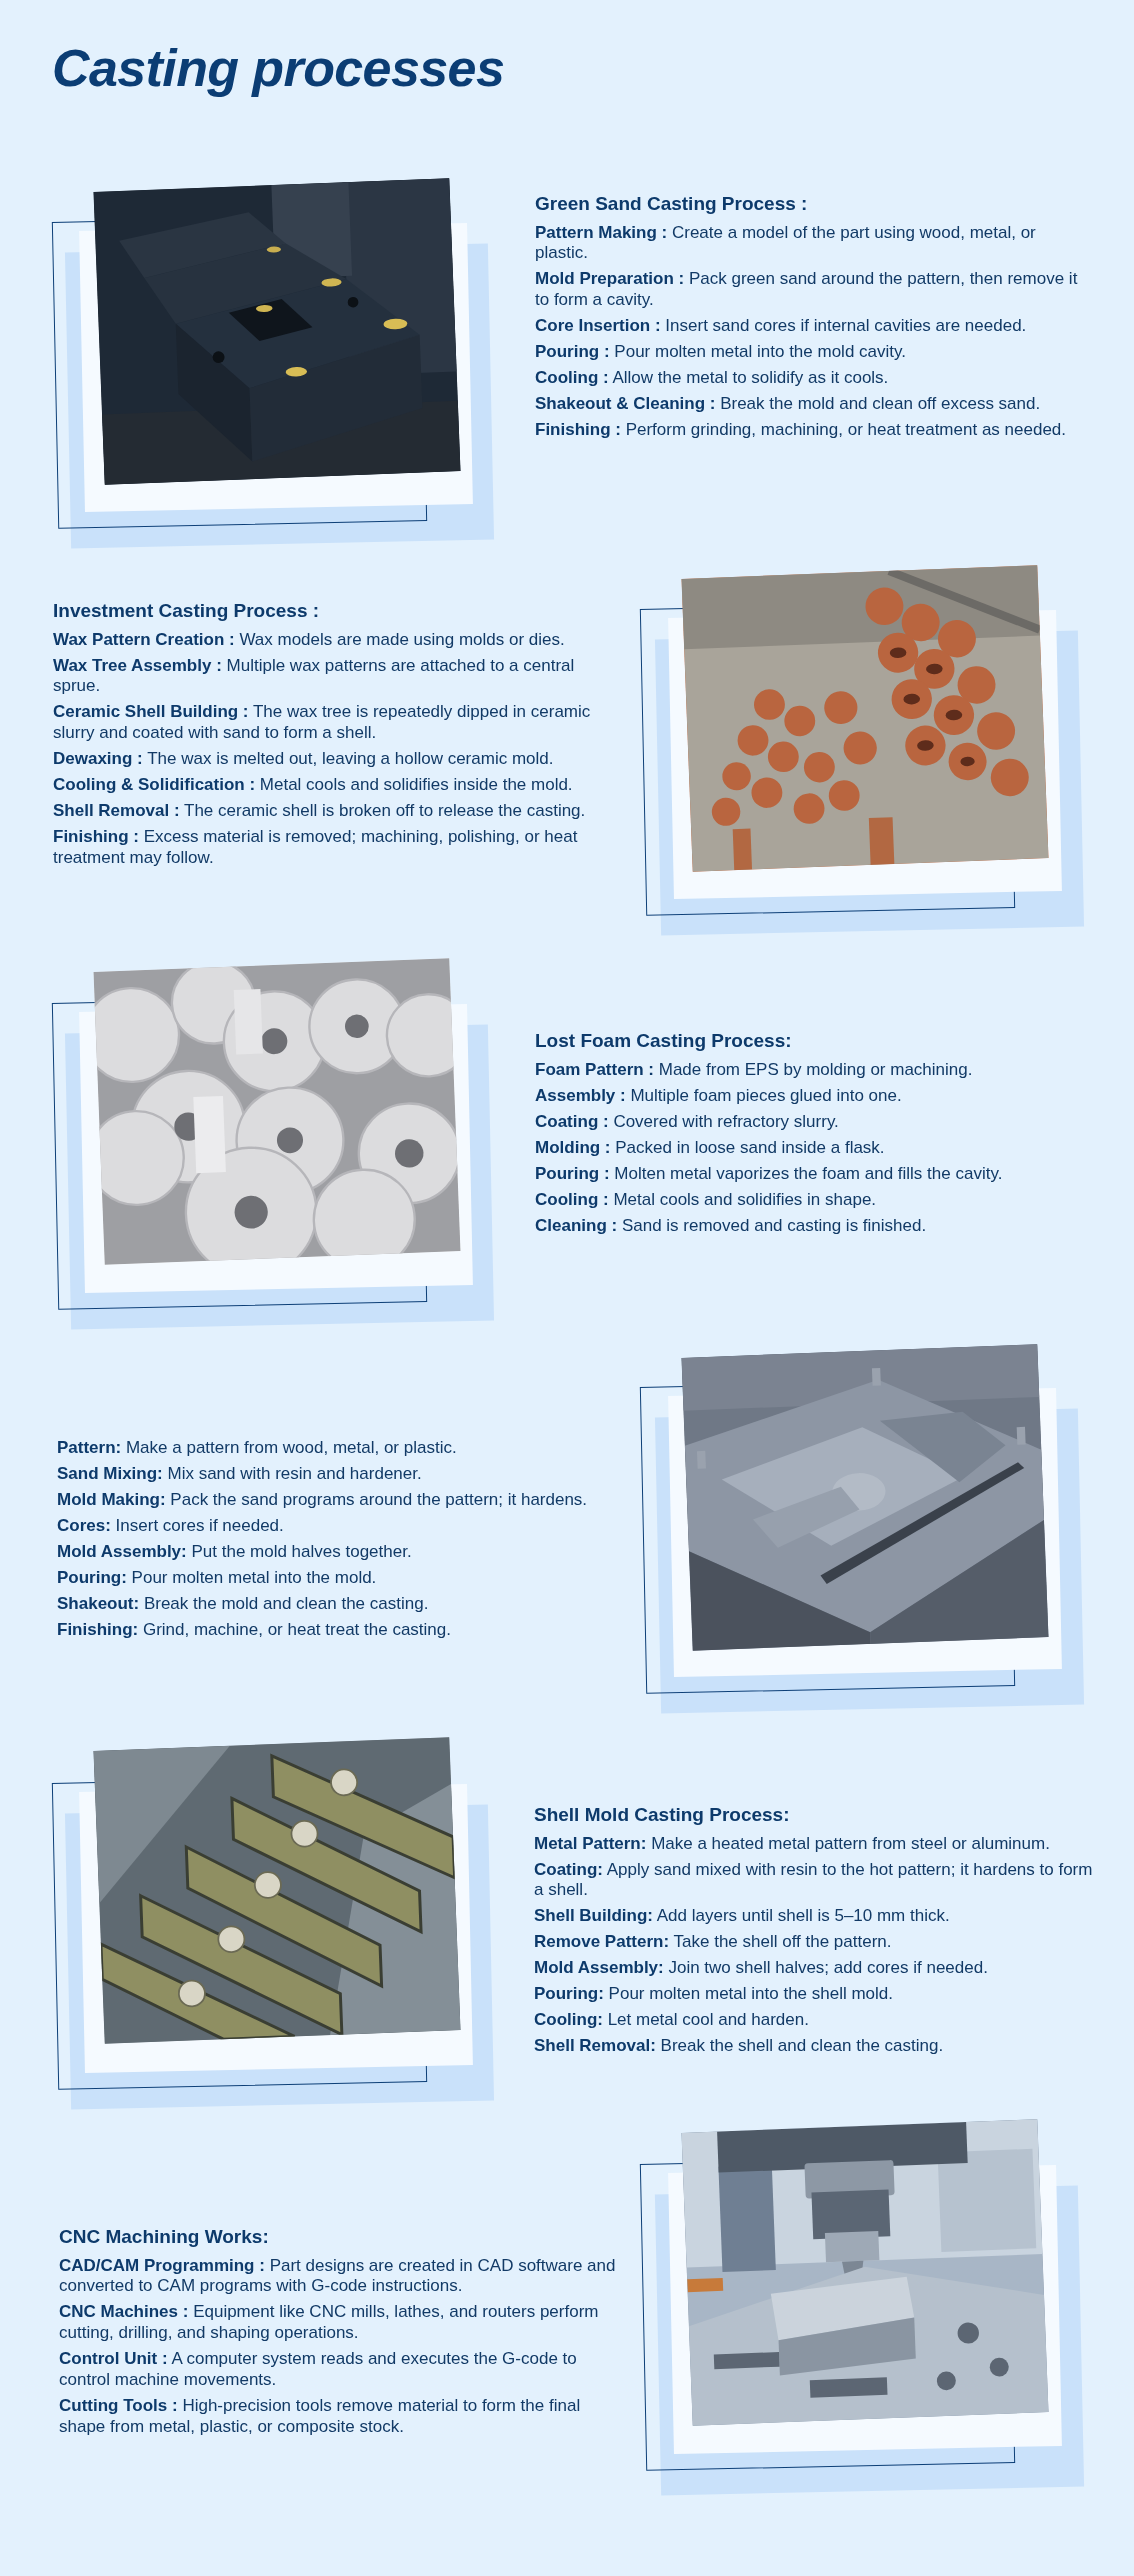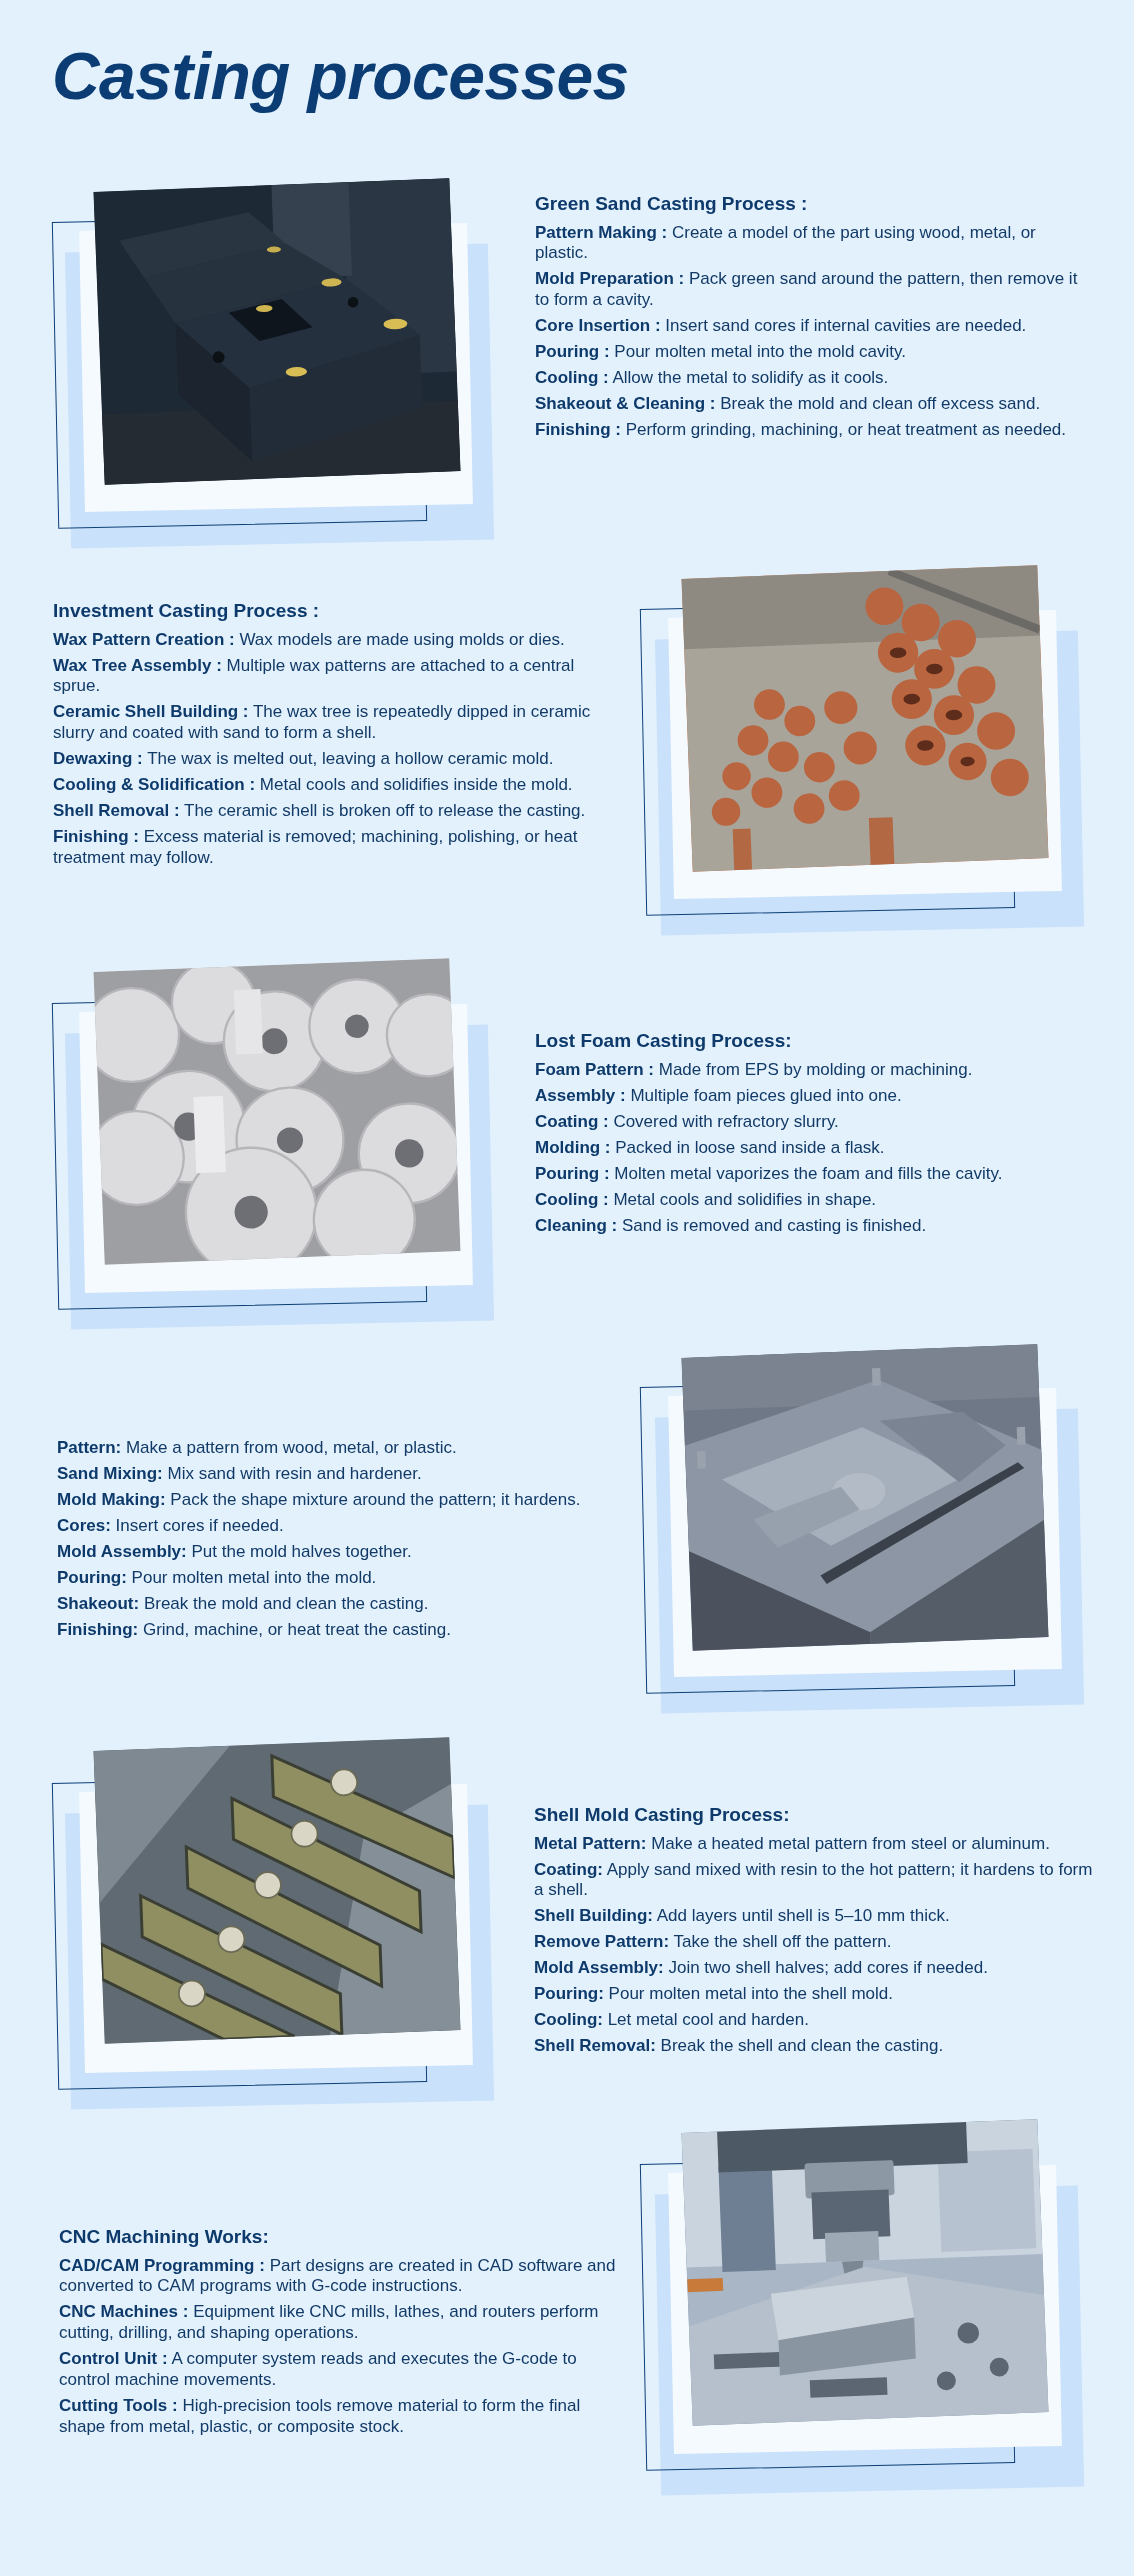--- a/index.html
+++ b/index.html
@@ -8,21 +8,21 @@
     background: #e3f1fd;
     font-family: "Liberation Sans", sans-serif;
     color: #0d3a6b;
     position: relative;
     overflow: hidden;
   }
   .page-title {
     position: absolute;
     left: 52px;
     top: 37px;
-    font-size: 66px;
+    font-size: 52px;
     font-weight: 700;
     font-style: italic;
     color: #0b3d74;
     letter-spacing: -0.6px;
     line-height: 1.2;
   }
   .section { position: absolute; left: 0; width: 995px; }
   .figure { position: absolute; width: 426px; height: 378px; }
   .figure .shadow-card {
     position: absolute;
@@ -213,21 +213,21 @@
     <p class="step"><b>Pouring :</b><span> Molten metal vaporizes the foam and fills the cavity.</span></p>
     <p class="step"><b>Cooling :</b><span> Metal cools and solidifies in shape.</span></p>
     <p class="step"><b>Cleaning :</b><span> Sand is removed and casting is finished.</span></p>
   </div>
 </div>
 
 <div class="section" style="top:1339px;height:390px;">
   <div class="text-block" style="left:57px;top:99px;width:567px;">
     <p class="step"><b>Pattern:</b><span> Make a pattern from wood, metal, or plastic.</span></p>
     <p class="step"><b>Sand Mixing:</b><span> Mix sand with resin and hardener.</span></p>
-    <p class="step"><b>Mold Making:</b><span> Pack the shape mixture around the pattern; it hardens.</span></p>
+    <p class="step"><b>Mold Making:</b><span> Pack the sand programs around the pattern; it hardens.</span></p>
     <p class="step"><b>Cores:</b><span> Insert cores if needed.</span></p>
     <p class="step"><b>Mold Assembly:</b><span> Put the mold halves together.</span></p>
     <p class="step"><b>Pouring:</b><span> Pour molten metal into the mold.</span></p>
     <p class="step"><b>Shakeout:</b><span> Break the mold and clean the casting.</span></p>
     <p class="step"><b>Finishing:</b><span> Grind, machine, or heat treat the casting.</span></p>
   </div>
   <div class="figure" style="left:643px;top:0;">
     <div class="shadow-card" style="left:14.8px;top:74px;width:423px;height:296px;"></div>
     <div class="frame-line" style="left:0;top:44px;width:369px;height:307px;"></div>
     <div class="white-card" style="left:28px;top:53px;width:388px;height:281px;"></div>

